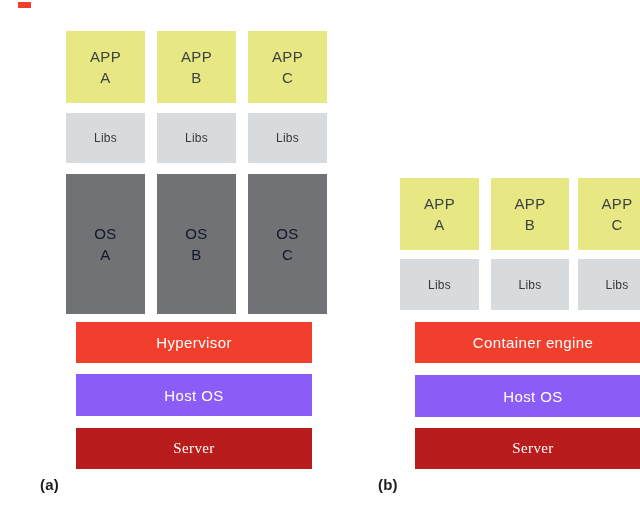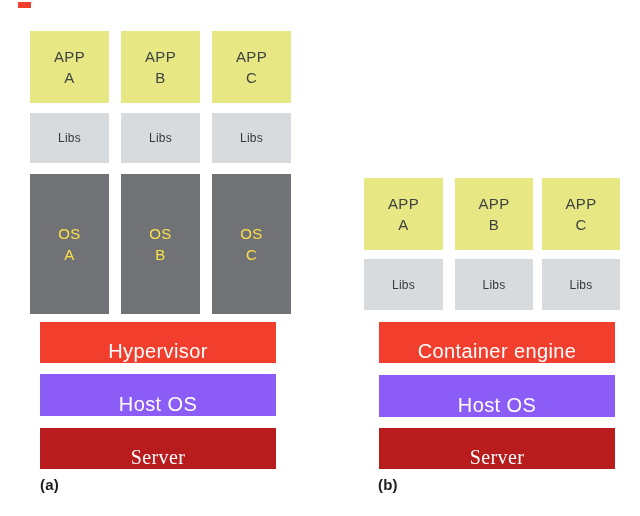--- a/index.html
+++ b/index.html
@@ -11,25 +11,26 @@
     font-family: "Liberation Sans", sans-serif;
     overflow: hidden;
   }
   .box {
     position: absolute;
     display: flex;
     align-items: center;
     justify-content: center;
     text-align: center;
     box-sizing: border-box;
+    margin-left: 36px;
   }
   .app  { background: #e7e883; color: #3e4243; }
   .libs { background: #d8dbdd; color: #35393a; font-size: 12px; letter-spacing: 0.2px; }
-  .os   { background: #707275; color: #fde047; }
-  .bar  { color: #ffffff; font-size: 20px; letter-spacing: 0.4px; align-items: flex-end; }
+  .os   { background: #707275; color: #0f172a; }
+  .bar  { color: #ffffff; font-size: 15px; letter-spacing: 0.4px; }
   .bar-red   { background: #f23f2d; }
   .bar-olive { background: #8b5cf6; }
   .bar-blue  { background: #b91c1c; font-family: Liberation Serif, serif; }
   .two { display: flex; flex-direction: column; }
   .two span { display: block; line-height: 21px; font-size: 15px; letter-spacing: 0.3px; }
   .caption {
     position: absolute;
     font-size: 15px;
     font-weight: bold;
     color: #1d1d1b;

